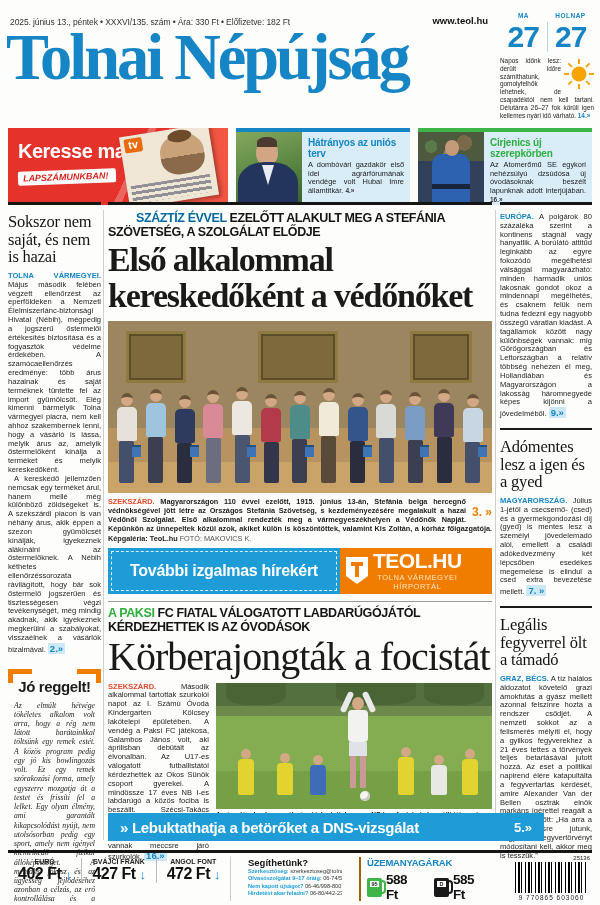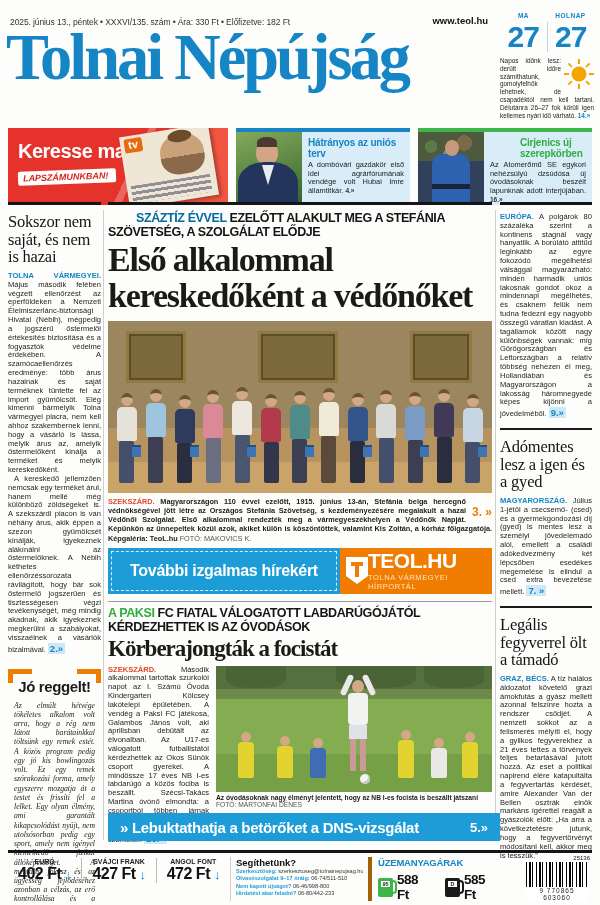--- a/index.html
+++ b/index.html
@@ -52,21 +52,21 @@
   .ph-judo { background:radial-gradient(circle at 20% 20%, #5a7a4a 0 8%, transparent 8%),
              radial-gradient(circle at 70% 15%, #7a6a4a 0 10%, transparent 10%),
              radial-gradient(circle at 45% 30%, #8a8a6a 0 7%, transparent 7%),
              linear-gradient(180deg,#4e5a3e 0 40%, #31415c 40% 100%); }
   .ph-judo .gi { position:absolute; left:14px; top:22px; width:38px; height:55px; border-radius:10px 10px 0 0; background:#2d62b0; }
   .ph-judo .gi:before { content:""; position:absolute; left:13px; top:-14px; width:14px; height:16px; border-radius:50%; background:#c59a78; }
   .ph-judo .gi:after { content:""; position:absolute; left:0; top:30px; width:38px; height:5px; background:#18233c; }
   .teaser-text { padding:5px 6px 0 6px; }
   .teaser-title { font-size:10px; font-weight:bold; letter-spacing:-0.2px; margin-bottom:2px; }
   .t1 .teaser-title { color:#1585c5; }
-  .t2 .teaser-title { color:#2fae3f;margin-left:30px; }
+  .t2 .teaser-title { color:#2fae3f; }
   .teaser-body { font-size:7.4px; line-height:1.18; text-align:justify; color:#1a1a1a; font-weight:500; }
   .tref { font-size:6.5px; font-weight:bold; color:#333; }
 
   
   .col-left  { position:absolute; left:8px;  top:202px; width:93px;  border-top:3px solid #151515; padding-top:8px; }
   .col-main  { position:absolute; left:108px; top:202px; width:384px; border-top:3px solid #151515; padding-top:6px; }
   .col-right { position:absolute; left:500px; top:202px; width:92px;  border-top:3px solid #151515; padding-top:8px; }
   .vrule { position:absolute; top:210px; width:1px; height:630px; background:#cfcfcf; }
   .vr1 { left:103px; } .vr2 { left:495px; }
 
@@ -102,34 +102,34 @@
   .fig { display:flex; flex-direction:column; align-items:center; position:relative; }
   .fig .head { width:12px; height:13px; border-radius:50%; background:#d3a886; border-top:4px solid #6a5236; }
   .fig .torso { width:20px; height:34px; border-radius:5px 5px 2px 2px; margin-top:1px; }
   .fig .legs { width:15px; border-radius:2px; }
   .fig .bag { position:absolute; right:-4px; bottom:26px; width:9px; height:12px; background:#3e74b5; border-top:2px solid #24507e; }
 
   .caption { margin-top:4px; font-size:7.3px; font-weight:bold; line-height:1.25; text-align:justify; color:#1b1b1b; }
   .cap-credit { font-weight:normal; color:#555; }
   .cap-ref { float:right; color:#f07d00; font-size:12px; font-weight:bold; margin:8px 0 0 6px; }
 
-  .banner { margin-top:5px; height:46px; display:flex; }
+  .banner { margin-top:5px; height:46px; display:flex;text-align:center; }
   .banner-left { flex:1; background:#1d9cd8; position:relative; display:flex; flex-direction:column; justify-content:center; align-items:center; }
   .banner-left:before { content:""; position:absolute; inset:3px; border:1.5px dashed rgba(255,255,255,0.85); }
   .banner-text { color:#fff; font-weight:bold; font-size:16px; line-height:1.2; letter-spacing:-0.3px; }
-  .banner-right { width:152px; background:#f07d00; display:flex; align-items:center; padding:4px 6px; }
+  .banner-right { width:152px; background:#f07d00; display:flex; align-items:center; padding:4px 6px; gap:5px; }
   .teol-shield { width:22px; height:27px; background:#fff; clip-path:polygon(0 0,100% 0,100% 70%,50% 100%,0 70%); position:relative; flex:none; }
   .teol-shield:before { content:""; position:absolute; left:9px; top:5px; width:4px; height:15px; background:#f07d00; }
   .teol-shield:after { content:""; position:absolute; left:5px; top:5px; width:12px; height:4px; background:#f07d00; }
   .teol-brand { color:#fff; }
   .teol-name { font-size:21px; font-weight:bold; letter-spacing:-0.5px; line-height:1; }
   .teol-sub { font-size:7.5px; color:#ffe3c2; letter-spacing:0.6px; margin-top:2px; line-height:1.25; }
 
   .mid-divider { margin-top:7px; border-top:1px solid #9a9a9a; }
-  .headline2 { font-family:"Liberation Serif", serif; font-weight:bold; font-size:23px; line-height:1;
+  .headline2 { font-family:"Liberation Serif", serif; font-weight:normal; font-size:40px; line-height:1;
                letter-spacing:-1px; color:#1a1a18; margin:3px 0 6px; }
   .second-row { display:flex; gap:7px; }
   .second-body { width:101px; flex:none; font-size:7.55px; line-height:1.17; text-align:justify; }
   .photo2-wrap { flex:1; }
   .photo2 { position:relative; height:126px; overflow:hidden;
             background:linear-gradient(180deg,#55703f 0 18%, #6d8a4c 18% 26%, #83ad50 26% 70%, #76a046 70% 100%); }
   .photo2 .shrub { position:absolute; top:0; width:60px; height:22px; border-radius:0 0 40% 40%; background:#4a6436; }
   .player { position:absolute; left:46%; top:10px; width:30px; height:100px; }
   .player .p-head { position:absolute; left:9px; top:4px; width:12px; height:13px; border-radius:50%; background:#d3a886; }
   .player .p-arm { position:absolute; top:-2px; width:6px; height:22px; background:#e9e9e9; border-radius:3px; }
@@ -141,37 +141,37 @@
   .kid { position:absolute; bottom:14px; width:16px; height:36px; border-radius:4px 4px 2px 2px; }
   .kid:before { content:""; position:absolute; left:3px; top:-10px; width:10px; height:10px; border-radius:50%; background:#d3a886; }
   .kv { background:#e3d32f; } .kb { background:#3e6db5; } .kw { background:#e8e8e4; }
   .ball { position:absolute; left:52%; bottom:8px; width:10px; height:10px; border-radius:50%; background:#f4f4f2; box-shadow:inset -2px -2px 0 #c9c9c5; }
   .caption2 { margin-top:2px; font-size:6.7px; font-weight:bold; color:#1b1b1b; }
   .cap2-credit { font-weight:normal; color:#555; }
 
   .rt-article + .rt-article { border-top:2px solid #1a1a1a; margin-top:9px; padding-top:8px; }
 
   
-  .strip { position:absolute; left:108px; width:392px; top:813px; height:28px; background:#1d9cd8;
+  .strip { position:absolute; left:108px; width:436px; top:813px; height:28px; background:#1d9cd8;
            display:flex; align-items:center; padding:0 12px; }
   .strip-text { color:#fff; font-weight:bold; font-size:15px; letter-spacing:-0.3px; }
   .strip-ref { margin-left:auto; color:#fff; font-weight:bold; font-size:13px; }
 
   .footer-rule { position:absolute; left:8px; width:584px; top:850px; border-top:3px solid #151515; }
   .footer { position:absolute; left:8px; width:584px; top:857px; height:44px; display:flex; }
   .f-title-blue { color:#1585c5; font-weight:bold; font-size:9.5px; letter-spacing:-0.2px; }
   .f-title-dark { color:#111; font-weight:bold; font-size:9.5px; }
   .f-currency { width:222px; flex:none; }
   .cur-row { display:flex; margin-top:1px; }
   .cur-cell { flex:1; text-align:center; }
   .cur-cell + .cur-cell { border-left:1px solid #bbb; }
   .cur-label { font-size:7px; font-weight:bold; color:#222; }
   .cur-value { font-size:16px; font-weight:bold; color:#111; letter-spacing:-0.5px; }
   .cur-arrow { color:#1585c5; font-size:13px; font-weight:bold; }
-  .f-help { width:142px; flex:none; border-left:1px solid #ccc; border-right:4px solid #a16207; padding:0 5px; }
+  .f-help { width:131px; flex:none; border-left:1px solid #ccc; border-right:2px solid #a16207; padding:0 17px; }
   .help-line { font-size:5.6px; line-height:1.3; white-space:nowrap; overflow:hidden; }
   .help-label { color:#1d9cd8; font-weight:bold; }
   .help-value { color:#333; }
   .f-fuel { width:142px; flex:none; padding:0 6px; }
   .fuel-row { display:flex; align-items:center; gap:4px; margin-top:4px; }
   .pump { width:15px; height:19px; border-radius:2px; position:relative; flex:none;
           display:flex; justify-content:center; align-items:flex-start; }
   .pump:after { content:""; position:absolute; right:-4px; top:2px; width:4px; height:10px; border:2px solid; border-left:none; border-radius:0 4px 4px 0; }
   .pump-95 { background:#3eb549; } .pump-95:after { border-color:#3eb549; }
   .pump-d { background:#1a1a1a; } .pump-d:after { border-color:#1a1a1a; }

